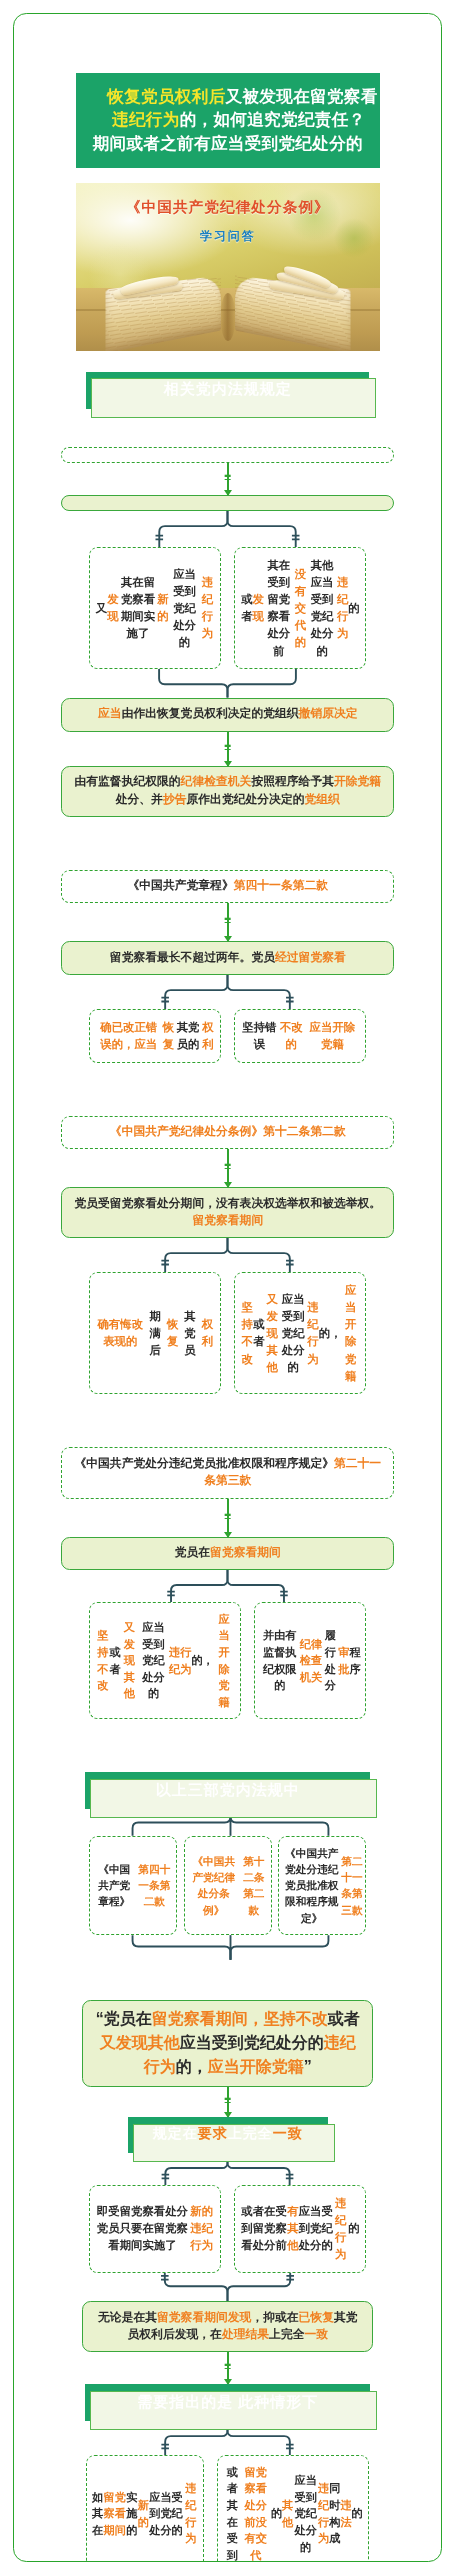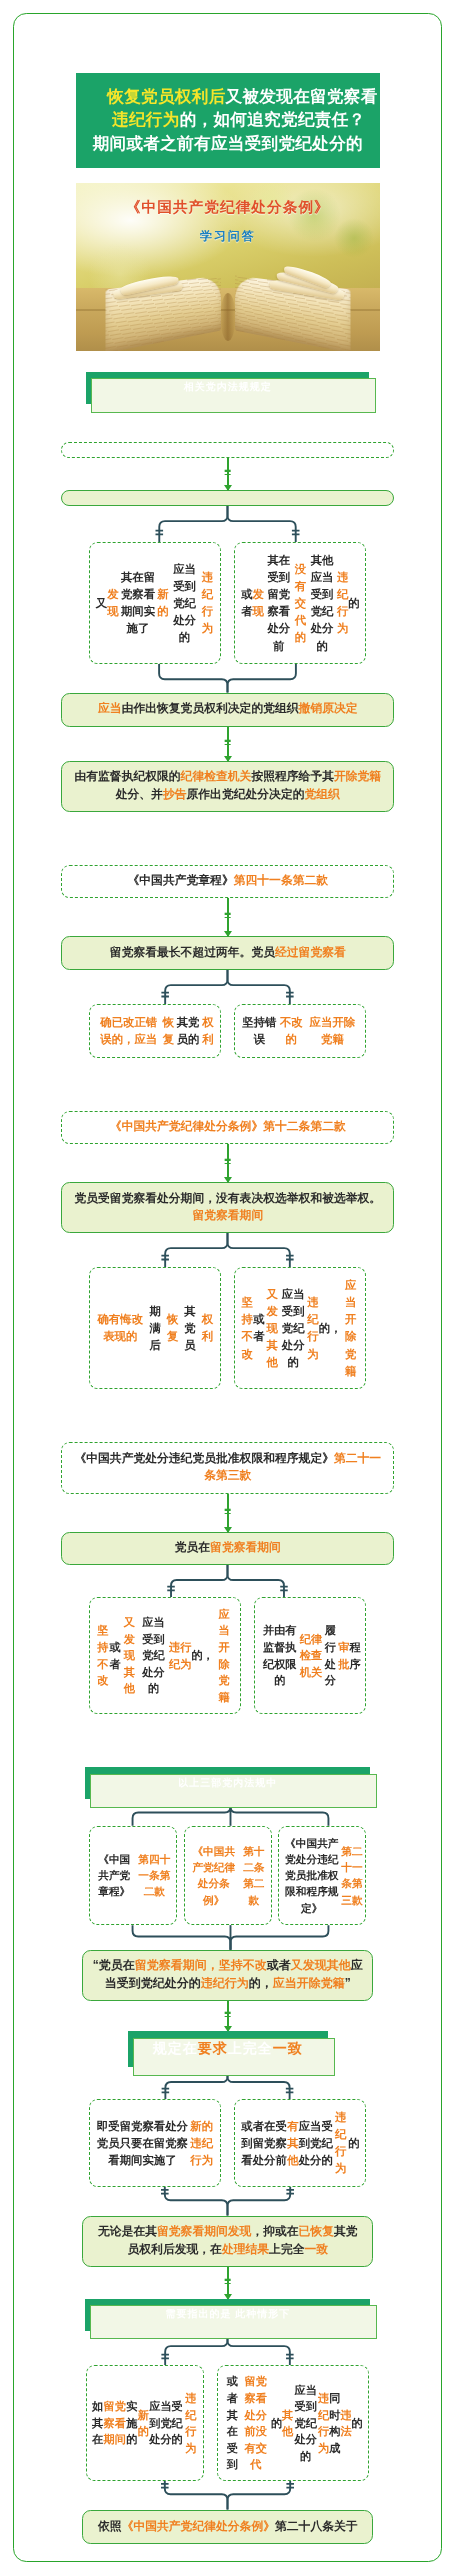--- a/index.html
+++ b/index.html
@@ -173,21 +173,21 @@
     text-shadow: 0 1px 1px rgba(255,255,255,0.7);
   }
 
   
   .banner {
     position: relative;
     width: 283px;
     background: #1ba368;
     color: #ffffff;
     text-align: center;
-    font-size: 10px;
+    font-size: 15px;
     font-weight: bold;
     letter-spacing: 1px;
     padding: 8.6px 5.7px 9.5px 5.7px;
     z-index: 2;
   }
   .banner.wide { width: 285px; }
   .banner::after {
     content: "";
     position: absolute;
     left: 4.8px;
@@ -216,21 +216,21 @@
     border-radius: 8.6px;
   }
   .node.dashed {
     background: #ffffff;
     border: 1.7px dashed #2fa32f;
     border-radius: 8.6px;
   }
   .node.small  { width: 132px; font-size: 11.4px; line-height: 1.5; padding: 8.6px 5.7px; }
   .node.third  { width: 88px;  font-size: 10.7px; line-height: 1.52; padding: 7.6px 2.9px; }
   .node.wide   { width: 291px; }
-  .node.hquote { font-size: 12px; }
+  .node.hquote { font-size: 16px; margin-top: 40px; }
 
   .hl-o { color: #f08020; }
 
   
   .conn {
     width: 1.9px;
     background: #2fa32f;
     position: relative;
   }
   .conn.arrow::after {

